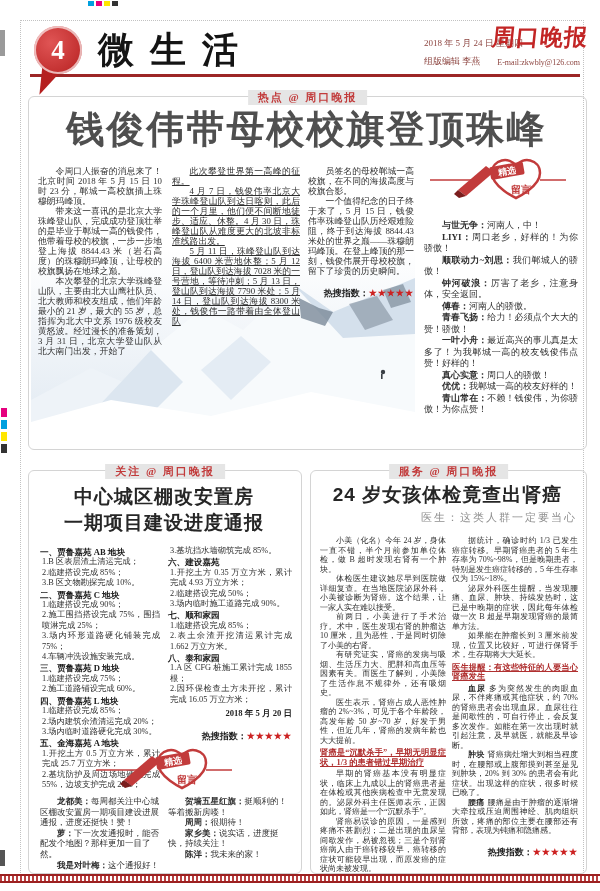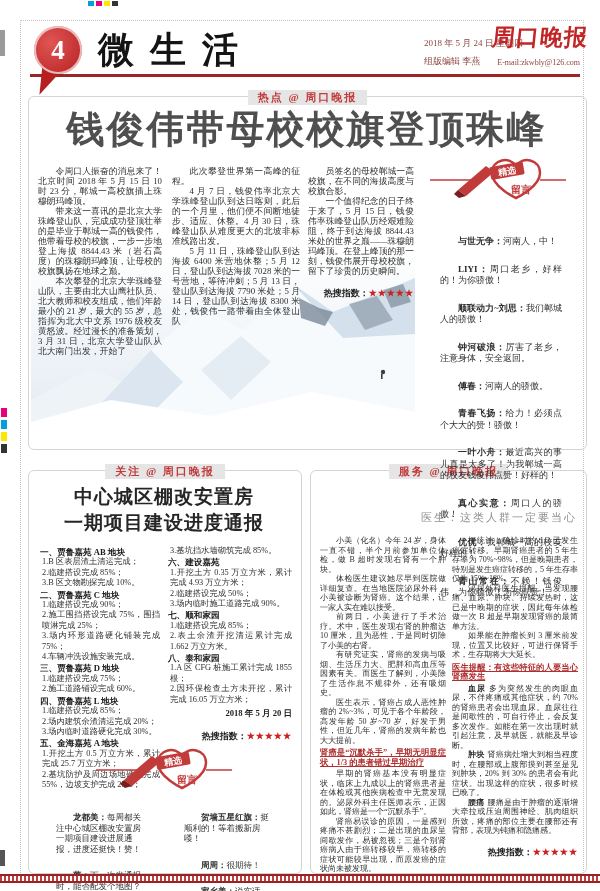--- a/index.html
+++ b/index.html
@@ -32,32 +32,32 @@
   #left-box{left:28px;top:470px;width:272px;height:402px;}
   #right-box{left:310px;top:470px;width:275px;height:402px;}
   .tag{position:absolute;top:-7px;left:50%;transform:translateX(-50%);background:#e5e5e5;
        padding:0 10px;color:#c23b3b;font-weight:bold;font-size:11px;letter-spacing:2px;white-space:nowrap;}
   .main-headline{position:absolute;left:38px;top:104px;width:537px;text-align:center;font-size:38px;
                  font-weight:bold;color:#4f4f4f;letter-spacing:2px;white-space:nowrap;
                  font-family:"Liberation Sans",sans-serif;z-index:2;}
   
   .col{position:absolute;font-size:8.8px;line-height:10px;text-align:justify;z-index:2;}
   #m-col1{left:38px;top:166px;width:124px;}
-  #m-col2{left:172px;top:166px;width:128px;}
+  #m-col2{left:172px;top:166px;width:128px;text-decoration:underline;}
   #m-col3{left:308px;top:166px;width:106px;}
   .para{margin:0;text-indent:2em;}
   .para:empty{display:none;}
   .hotline{margin-top:12px;text-align:right;font-weight:bold;color:#1d1d1d;font-size:9px;}
   .stars{color:#cc2222;letter-spacing:1px;}
   .photo{position:absolute;left:31px;top:250px;width:384px;height:196px;z-index:1;overflow:hidden;}
   
   .sidebar-logo{position:absolute;left:428px;top:154px;z-index:2;}
   .sidebar-comments{position:absolute;left:424px;top:220px;width:154px;font-size:9px;
                     line-height:11.5px;text-align:justify;z-index:2;}
-  .comment{margin:16px;text-indent:2em;}
+  .comment{margin:0;text-indent:2em;}
   .commenter{font-weight:bold;}
   
   .l-headline{position:absolute;left:36px;top:484px;width:256px;text-align:center;font-size:19px;
               font-weight:bold;color:#262626;letter-spacing:1px;line-height:26px;
               font-family:"Liberation Sans",sans-serif;}
   .l-col{position:absolute;font-size:8.3px;line-height:10.4px;}
   #l-col1{left:40px;top:546px;width:120px;}
   #l-col2{left:168px;top:546px;width:124px;}
   .sec-head{font-weight:bold;font-size:8.6px;color:#1c1c1c;margin-top:1px;}
   .sec-item{text-align:justify;padding-left:2px;}
@@ -262,20 +262,21 @@
 
   <p class="comment"><b class="commenter">贺墙五星红旗：</b><span>挺顺利的！等着搬新房喽！</span></p>
       <p class="comment"><b class="commenter">周周：</b><span>很期待！</span></p>
       <p class="comment"><b class="commenter">家乡美：</b><span>说实话，进度挺快，持续关注！</span></p>
       <p class="comment"><b class="commenter">陈洋：</b><span>我未来的家！</span></p>
     </div>
 
   <div class="article-box" id="right-box">
     <div class="tag">服务 @ 周口晚报</div>
   </div>
+  <div class="r-headline">24 岁女孩体检竟查出肾癌</div>
   <div class="r-subtitle">医生：这类人群一定要当心</div>
   <div class="r-col" id="r-col1">
 
   <p class="para"><span>小美（化名）今年 24 岁，身体一直不错，半个月前参加单位体检，做 B 超时发现右肾有一个肿块。</span></p>
       <p class="para"><span>体检医生建议她尽早到医院做详细复查。在当地医院泌尿外科，小美被诊断为肾癌。这个结果，让一家人实在难以接受。</span></p>
       <p class="para"><span>前两日，小美进行了手术治疗。术中，医生发现右肾的肿瘤达 10 厘米，且为恶性，于是同时切除了小美的右肾。</span></p>
       <p class="para"><span>有研究证实，肾癌的发病与吸烟、生活压力大、肥胖和高血压等因素有关。而医生了解到，小美除了生活作息不规律外，还有吸烟史。</span></p>
       <p class="para"><span>医生表示，肾癌占成人恶性肿瘤的 2%~3%，可见于各个年龄段，高发年龄 50 岁~70 岁，好发于男性，但近几年，肾癌的发病年龄也大大提前。</span></p>
       <div class="subhead">肾癌是“沉默杀手”，早期无明显症状，1/3 的患者错过早期治疗</div>
       <p class="para"><span>早期的肾癌基本没有明显症状，临床上九成以上的肾癌患者是在体检或其他疾病检查中无意发现的。泌尿外科主任医师表示，正因如此，肾癌是一个“沉默杀手”。</span></p>

